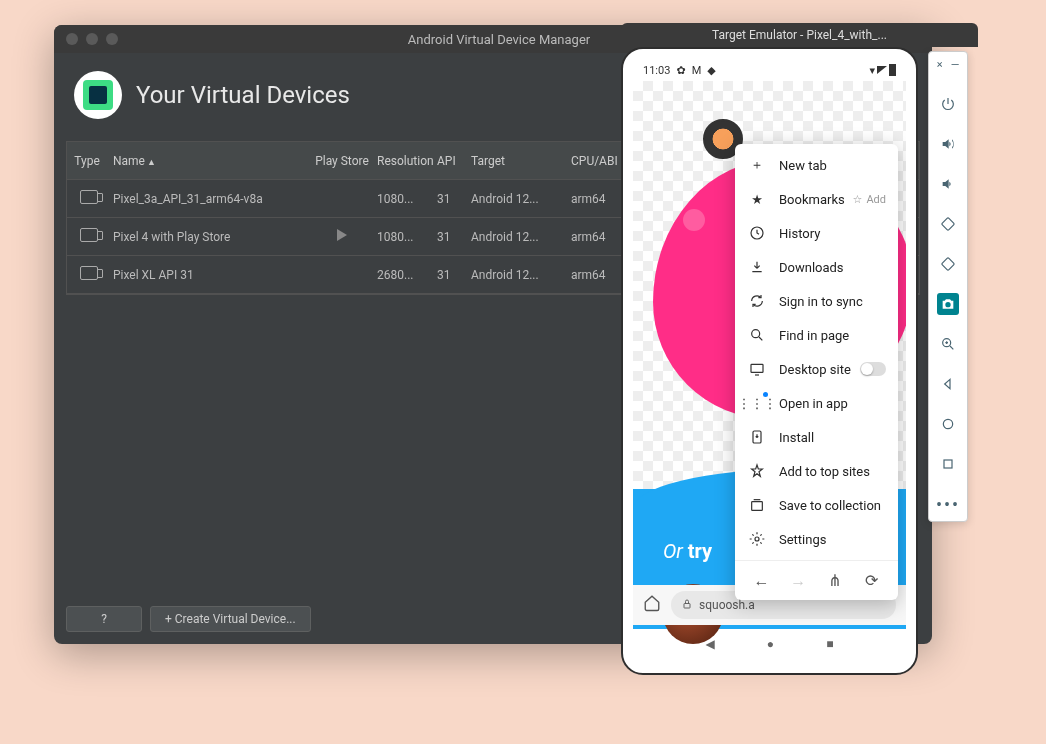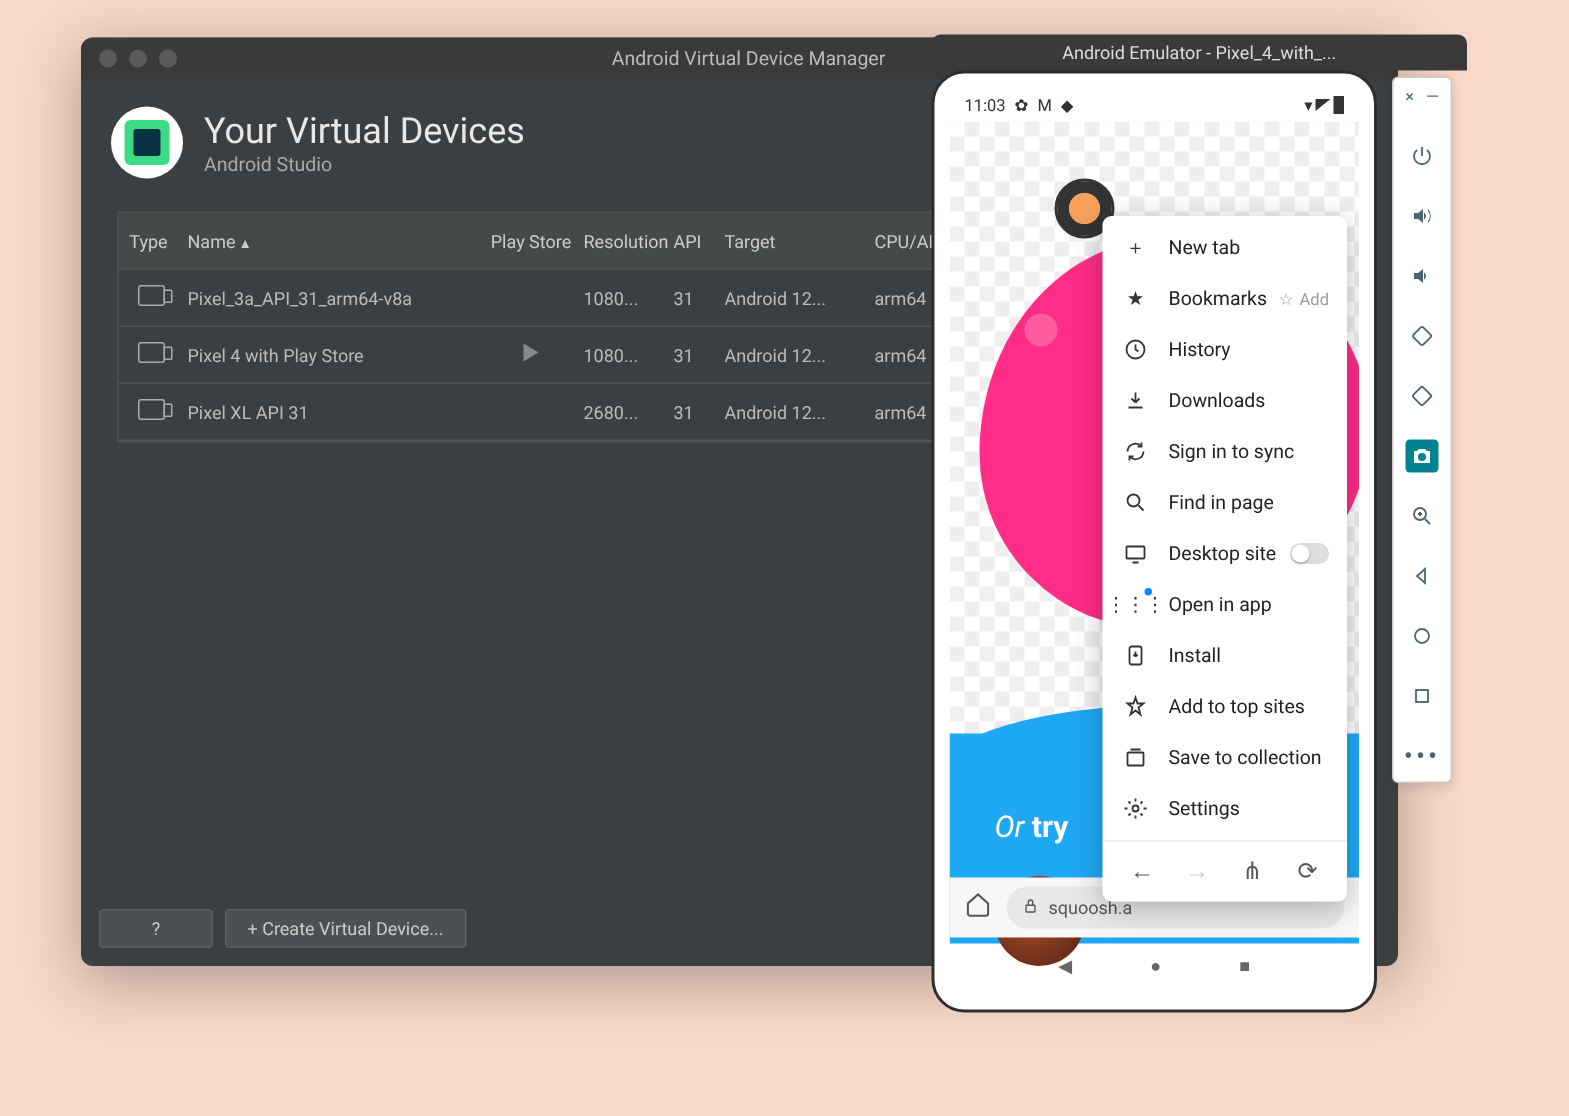--- a/index.html
+++ b/index.html
@@ -12,21 +12,21 @@
   .traffic span { width: 12px; height: 12px; border-radius: 50%; background: #5a5a5a; }
   .avd-titlebar .title { position: absolute; left: 12px; right: 0; text-align: center; color: #bbb; font-size: 13px; }
 
   .avd-header { display: flex; align-items: center; gap: 14px; padding: 18px 20px 14px; }
   .avd-logo { width: 48px; height: 48px; background: #fff; border-radius: 50%; display: flex; align-items: center; justify-content: center; }
   .avd-logo-inner { width: 30px; height: 30px; background: #3ddc84; border-radius: 4px; position: relative; }
   .avd-logo-inner::before { content:""; position:absolute; inset:6px; background:#073042; border-radius:2px; }
   .avd-header-text h1 { color: #e8e8e8; font-size: 24px; font-weight: 400; }
   .avd-header-text .sub { color: #aaa; font-size: 13px; margin-top: 2px; }
 
-  .avd-table { margin: 8px 24px 0; border: 1px solid #515151; background: #3c3f41; }
+  .avd-table { margin: 8px 12px 0; border: 1px solid #515151; background: #3c3f41; }
   .avd-row { display: flex; align-items: center; height: 38px; border-bottom: 1px solid #515151; color: #bbb; font-size: 12px; }
   .avd-row.header { background: #45494a; color: #ccc; }
   .avd-row .c-type { width: 40px; text-align: center; }
   .avd-row .c-name { width: 200px; padding-left: 6px; }
   .avd-row .c-play { width: 70px; text-align: center; }
   .avd-row .c-res { width: 60px; }
   .avd-row .c-api { width: 34px; }
   .avd-row .c-target { width: 100px; }
   .avd-row .c-cpu { width: 60px; }
   .avd-row.header .lbl { font-size: 12px; }
@@ -98,21 +98,20 @@
         <span></span>
       </div>
     <div class="title">Android Virtual Device Manager</div>
   </div>
   <div class="avd-header">
     <div class="avd-logo">
         <div class="avd-logo-inner"></div>
       </div>
     <div class="avd-header-text">
       <h1>Your Virtual Devices</h1>
-      <div class="sub">Android Studio</div>
     </div>
   </div>
   <div class="avd-table">
     <div class="avd-row header">
       <div class="c-type lbl">Type</div>
       <div class="c-name lbl"><span>Name</span><span class="sort-arrow">▲</span></div>
       <div class="c-play lbl">Play Store</div>
       <div class="c-res lbl">Resolution</div>
       <div class="c-api lbl">API</div>
       <div class="c-target lbl">Target</div>
@@ -147,21 +146,21 @@
     </div>
   </div>
   <div class="avd-footer">
     <button class="avd-btn help">?</button>
     <button class="avd-btn">+  Create Virtual Device...</button>
   </div>
 </div>
 
 <div class="emu-wrapper">
   <div class="emu-titlebar">
-    <div class="title">Android Emulator - Pixel_4_with_...</div>
+    <div class="title">Target Emulator - Pixel_4_with_...</div>
   </div>
   <div class="emu-body">
     <div class="phone-frame">
       <div class="phone-screen">
         <div class="status-bar">
           <div class="status-left">
             <span>11:03</span>
             <span>✿</span>
             <span>M</span>
             <span>◆</span>

